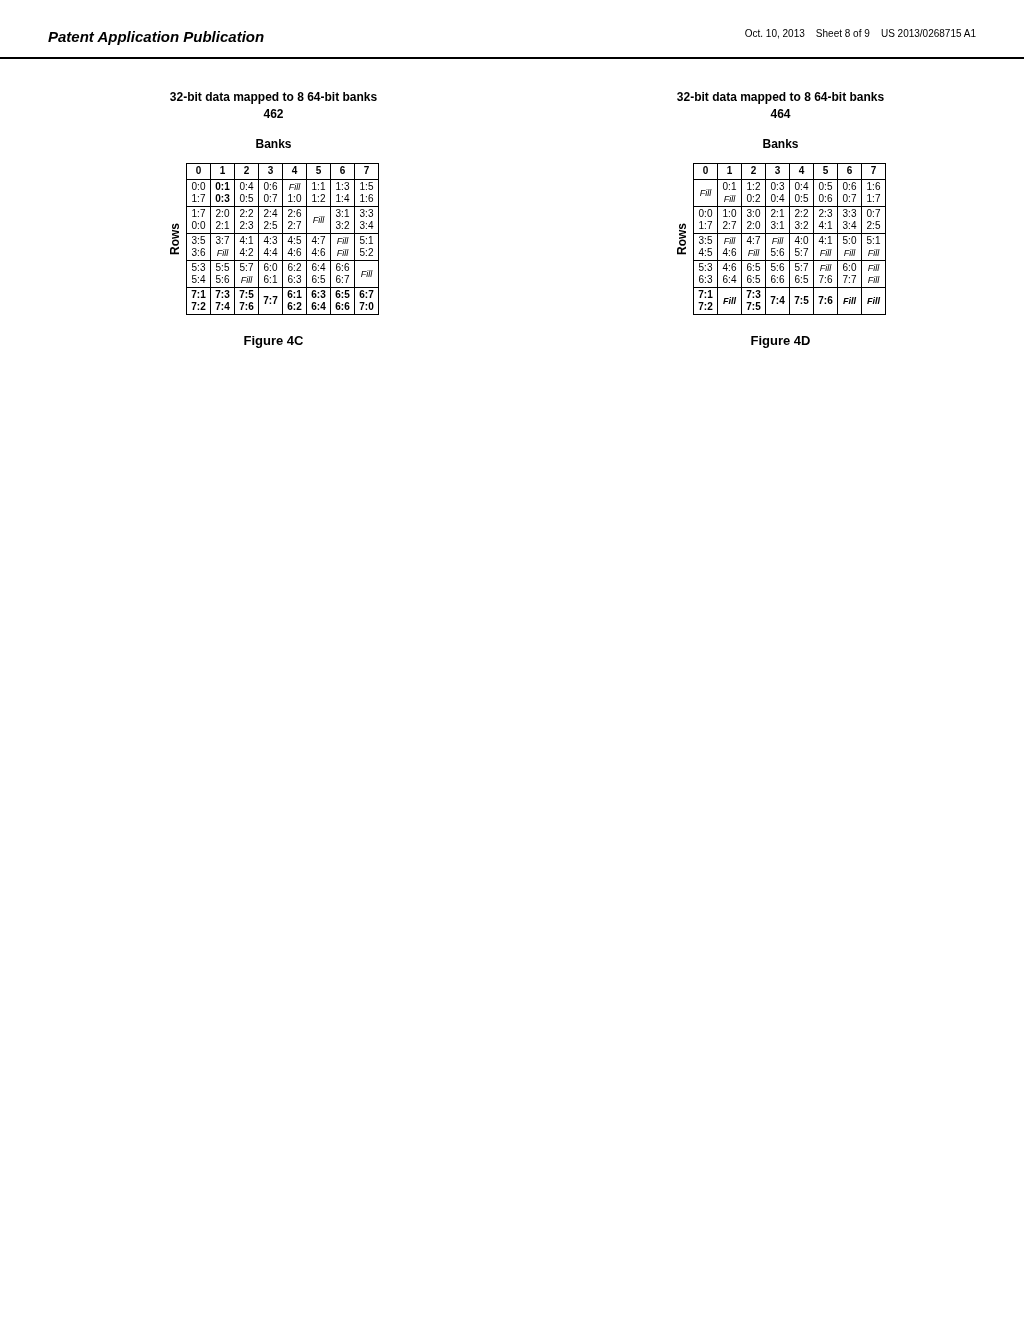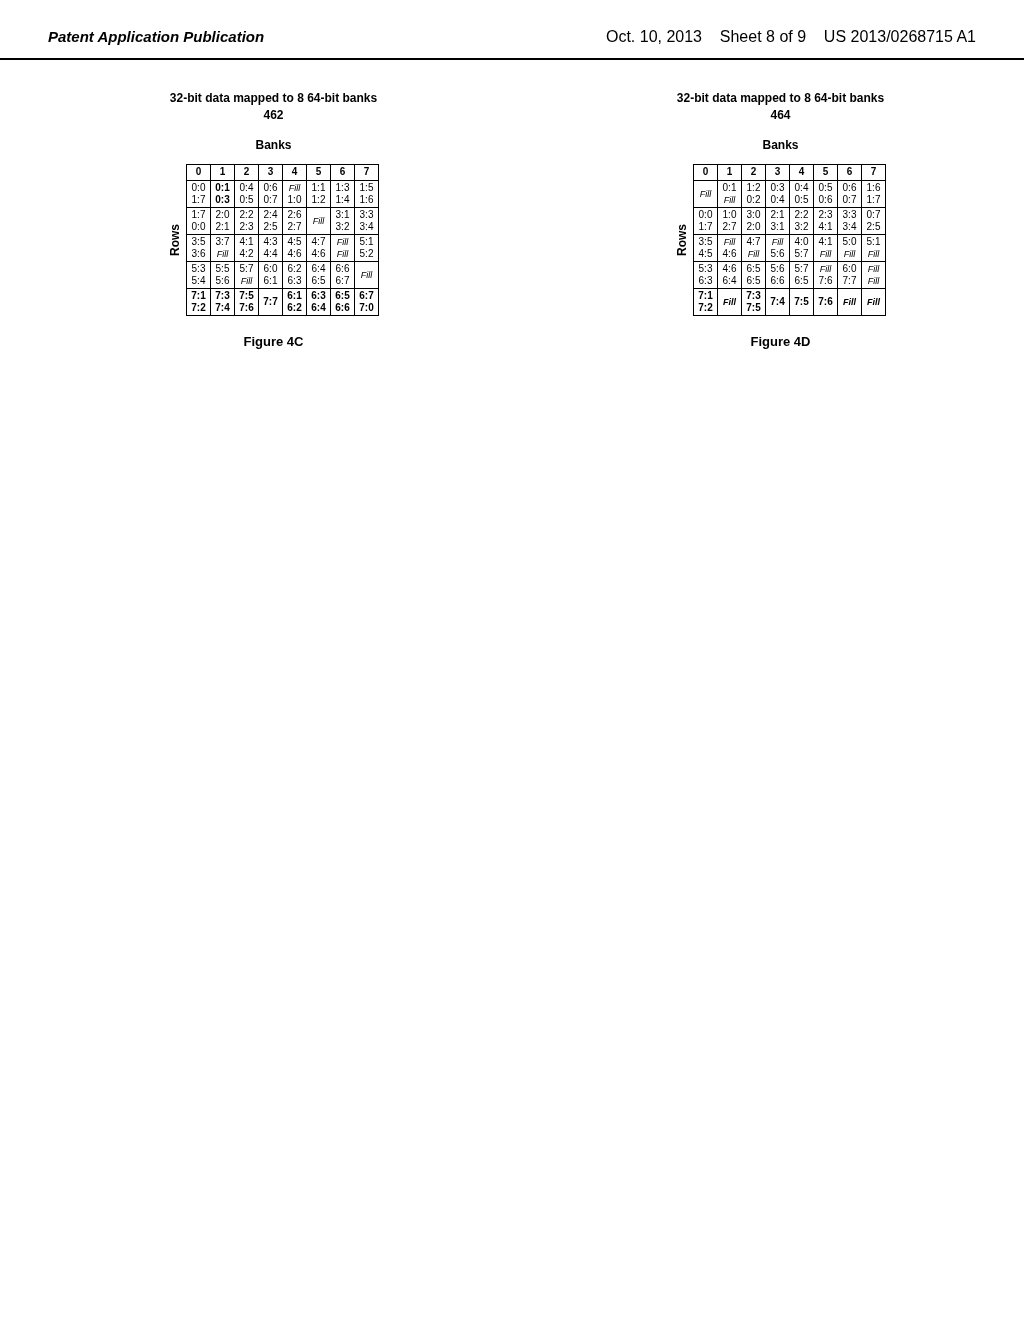--- a/index.html
+++ b/index.html
@@ -308,21 +308,21 @@
     position: relative;
   }
   
   .hdr {
     display: flex;
     justify-content: space-between;
     padding: 28px 48px 12px 48px;
     border-bottom: 2px solid #000;
   }
   .hdr-left { font-size: 15px; font-weight: bold; font-style: italic; }
-  .hdr-right { font-size: 16px; }
+  .hdr-right { font-size: 10px; }
   
   .content-area {
     display: flex;
     flex-direction: row;
     justify-content: flex-start;
     align-items: flex-start;
     padding: 30px 10px 20px 40px;
     gap: 40px;
   }
   

